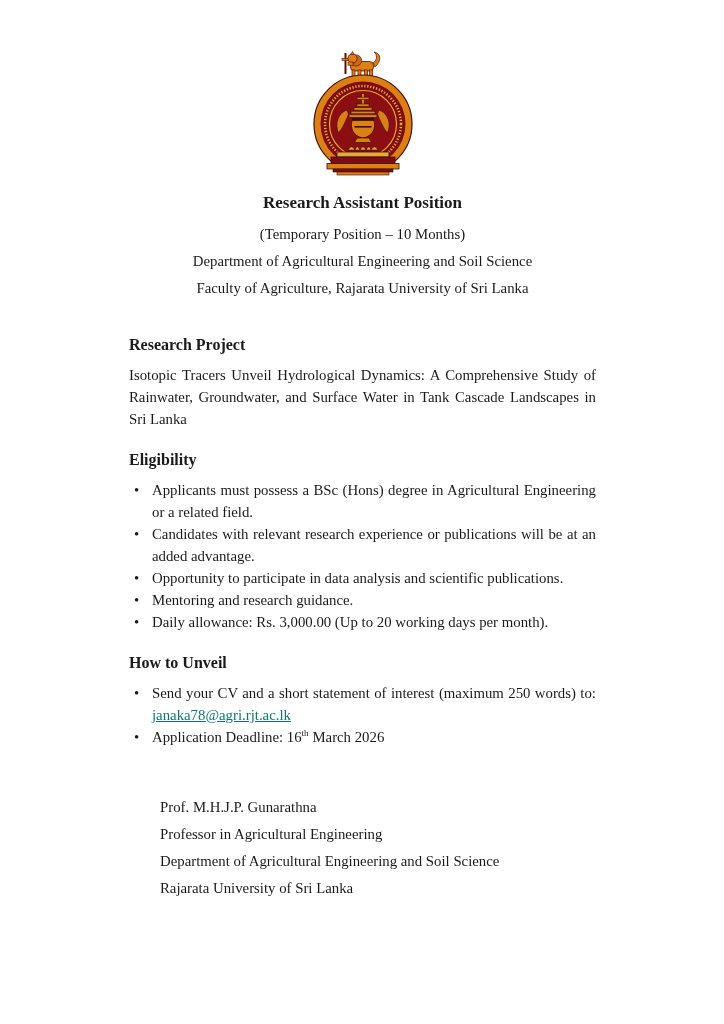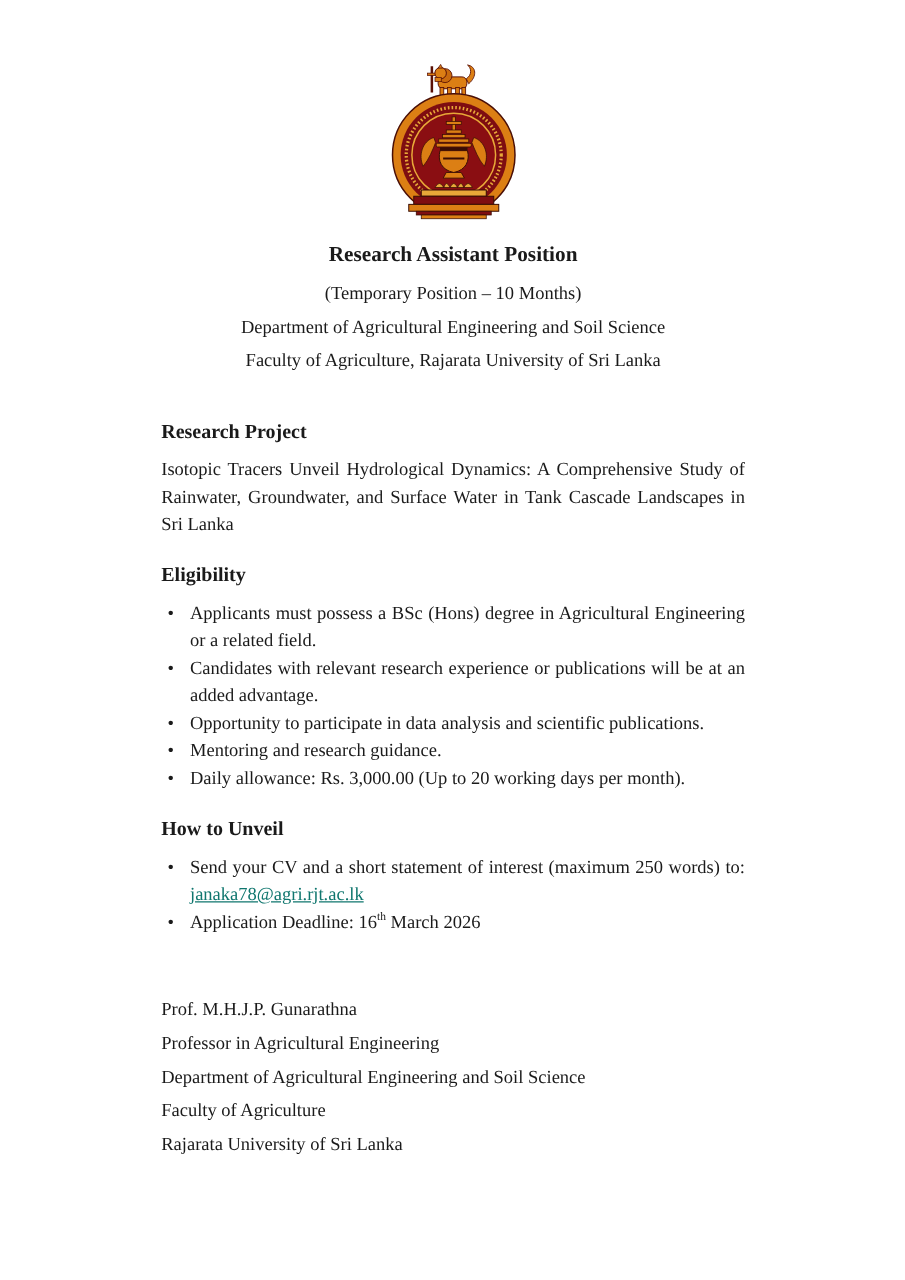--- a/index.html
+++ b/index.html
@@ -57,21 +57,21 @@
     font-size: 14.8px;
   }
 
   .email-link {
     color: #0f766e;
     text-decoration: underline;
     cursor: pointer;
   }
   sup { font-size: 0.62em; vertical-align: super; line-height: 0; }
 
-  .signature { margin-top: 46px; }
+  .signature { margin-top: 46px; margin-left: 31px; }
   .signature p { font-size: 14.8px; line-height: 27px; }
 </style>
 </head>
 <body>
 
 <div class="page">
 
   <div class="logo-wrap">
     <svg width="112" height="128" viewBox="0 0 112 128" aria-hidden="true">
 
@@ -151,17 +151,16 @@
   <h2 class="section-heading">How to Unveil</h2>
   <ul class="bullets">
     <li><span>Send your CV and a short statement of interest (maximum 250 words) to: </span><a class="email-link">janaka78@agri.rjt.ac.lk</a></li>
     <li><span>Application Deadline: 16</span><sup>th</sup><span> March 2026</span></li>
   </ul>
 
   <div class="signature">
     <p>Prof. M.H.J.P. Gunarathna</p>
     <p>Professor in Agricultural Engineering</p>
     <p>Department of Agricultural Engineering and Soil Science</p>
-    <p>Faculty of Agriculture</p>
     <p>Rajarata University of Sri Lanka</p>
   </div>
 
 </div>
 
 </body></html>

